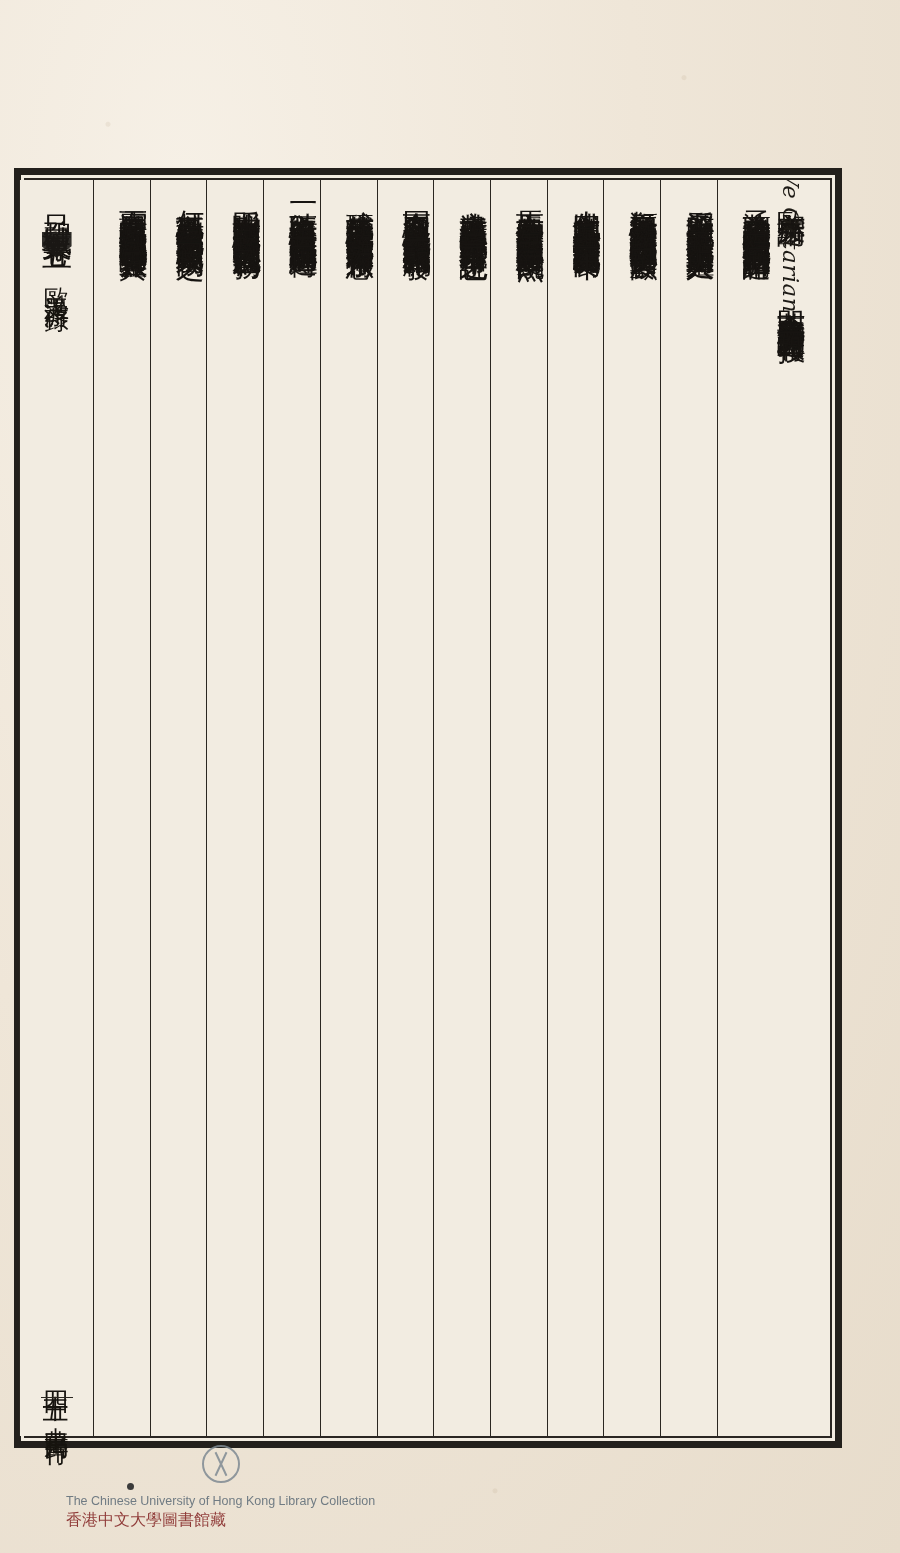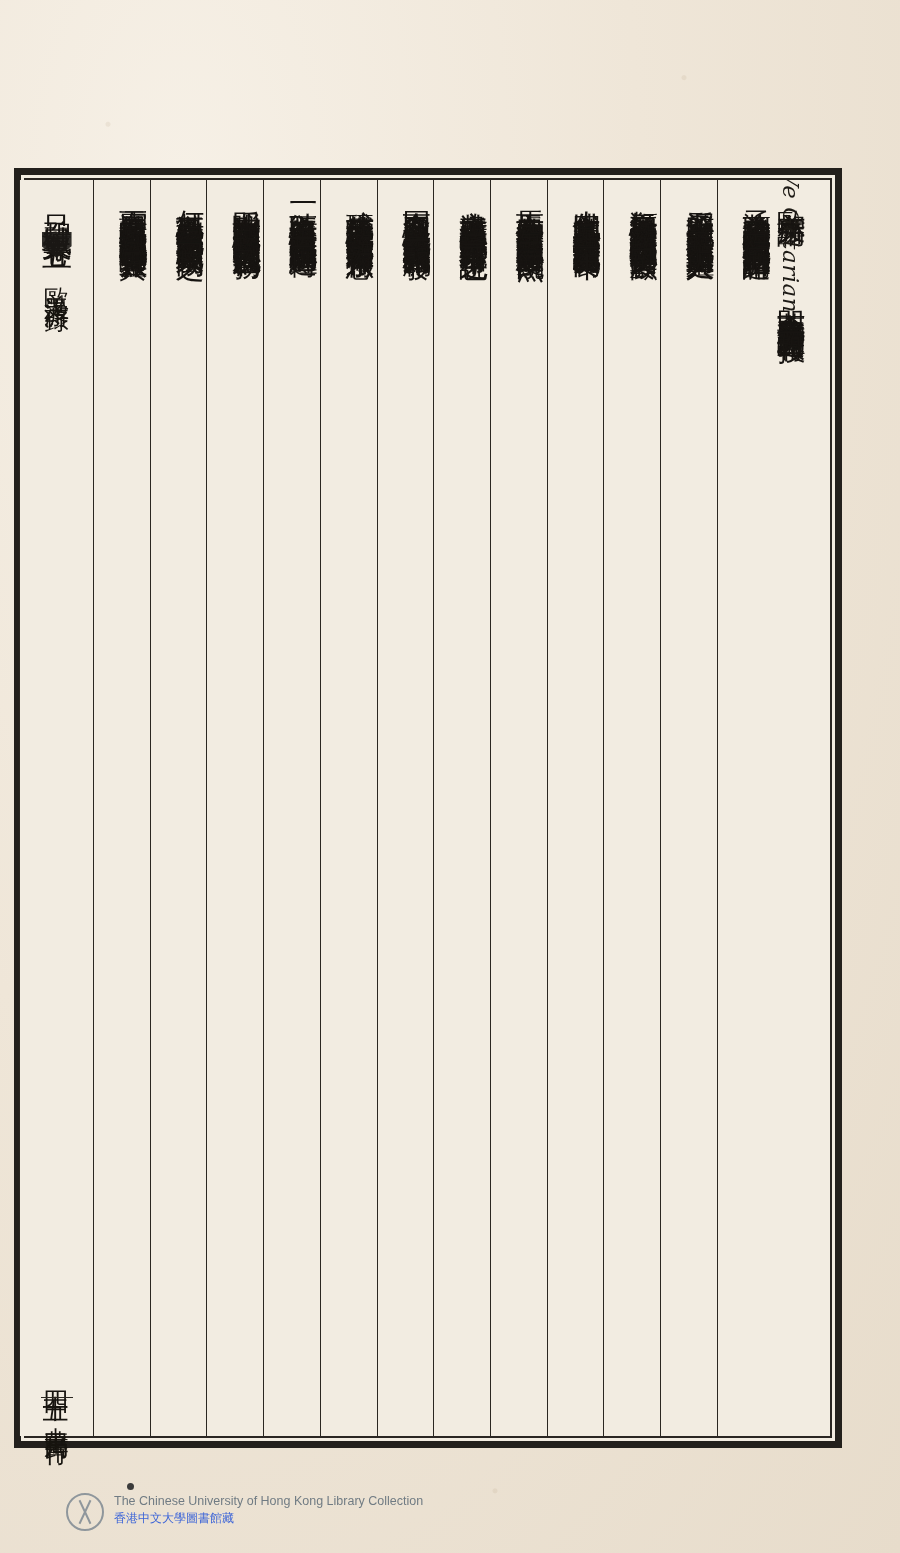--- a/index.html
+++ b/index.html
@@ -145,23 +145,24 @@
     margin: 34px -34px;
     color: #1d1a15;
   }
 
   
   .watermark {
     position: absolute;
     left: 66px;
     bottom: 22px;
     display: flex;
-    align-items: flex-start;
+    align-items: center;
     gap: 10px;
     opacity: 0.85;
+    flex-direction: column;
   }
   .wm-logo {
     width: 34px; height: 34px;
     border-radius: 50%;
     border: 2px solid #7f8a93;
     position: relative;
     flex: 0 0 auto;
   }
   .wm-logo::before {
     content: "";
@@ -180,22 +181,22 @@
     transform: translateX(-50%) rotate(-25deg);
   }
   .wm-text { line-height: 1.35; }
   .wm-en {
     font-family: "Liberation Sans", sans-serif;
     font-size: 12.5px;
     color: #5b6a76;
   }
   .wm-zh {
     font-family: "DejaVu Sans", sans-serif;
-    font-size: 12px;
-    color: #1d4ed8;
+    font-size: 16px;
+    color: #7f1d1d;
   }
   .wm-dot {
     position: absolute;
     left: 127px;
     bottom: 63px;
     width: 7px; height: 7px;
     border-radius: 50%;
     background: #3b3b3b;
   }
 </style>

